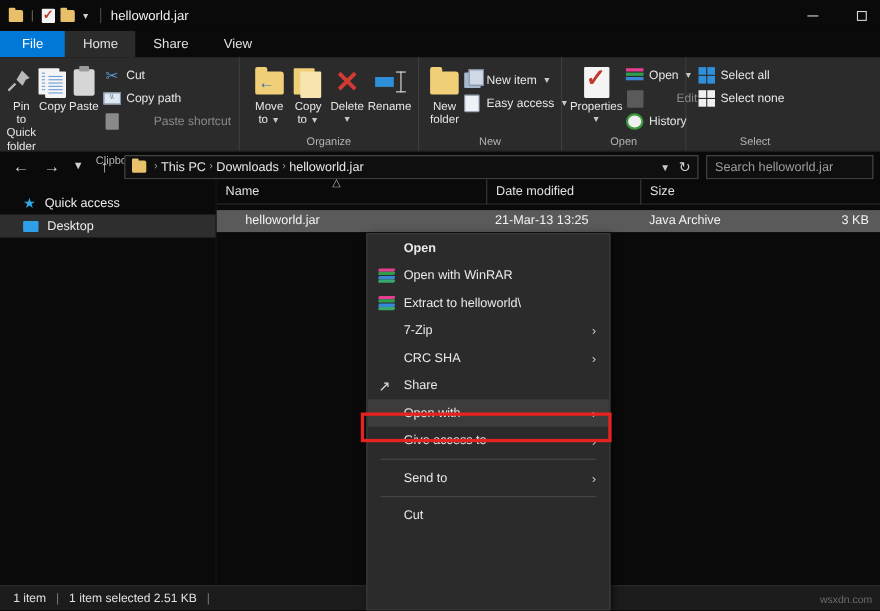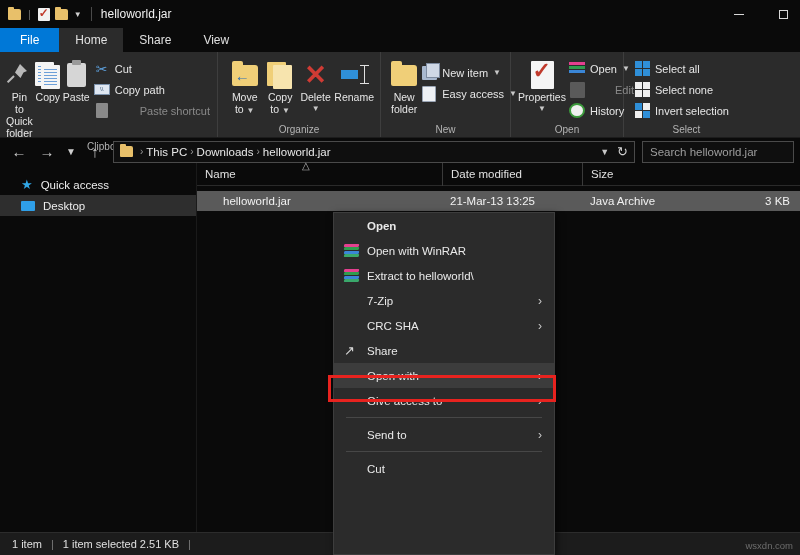--- a/index.html
+++ b/index.html
@@ -546,31 +546,20 @@
           <div class="smallbtn">
             <span class="sic">
                 <span class="sq4">
                   <span class="off"></span>
                   <span class="off"></span>
                   <span class="off"></span>
                   <span class="off"></span>
                 </span>
               </span>
             <span>Select none</span>
-          </div>
-          <div class="smallbtn">
-            <span class="sic">
-                <span class="sq4">
-                  <span></span>
-                  <span class="off"></span>
-                  <span class="off"></span>
-                  <span></span>
-                </span>
-              </span>
-            <span>Invert selection</span>
           </div>
         </div>
       </div>
       <div class="rgroup-label">Select</div>
     </div>
   </div>
 
   <div class="addrbar">
     <div class="navbtn">
         <span>←</span>

